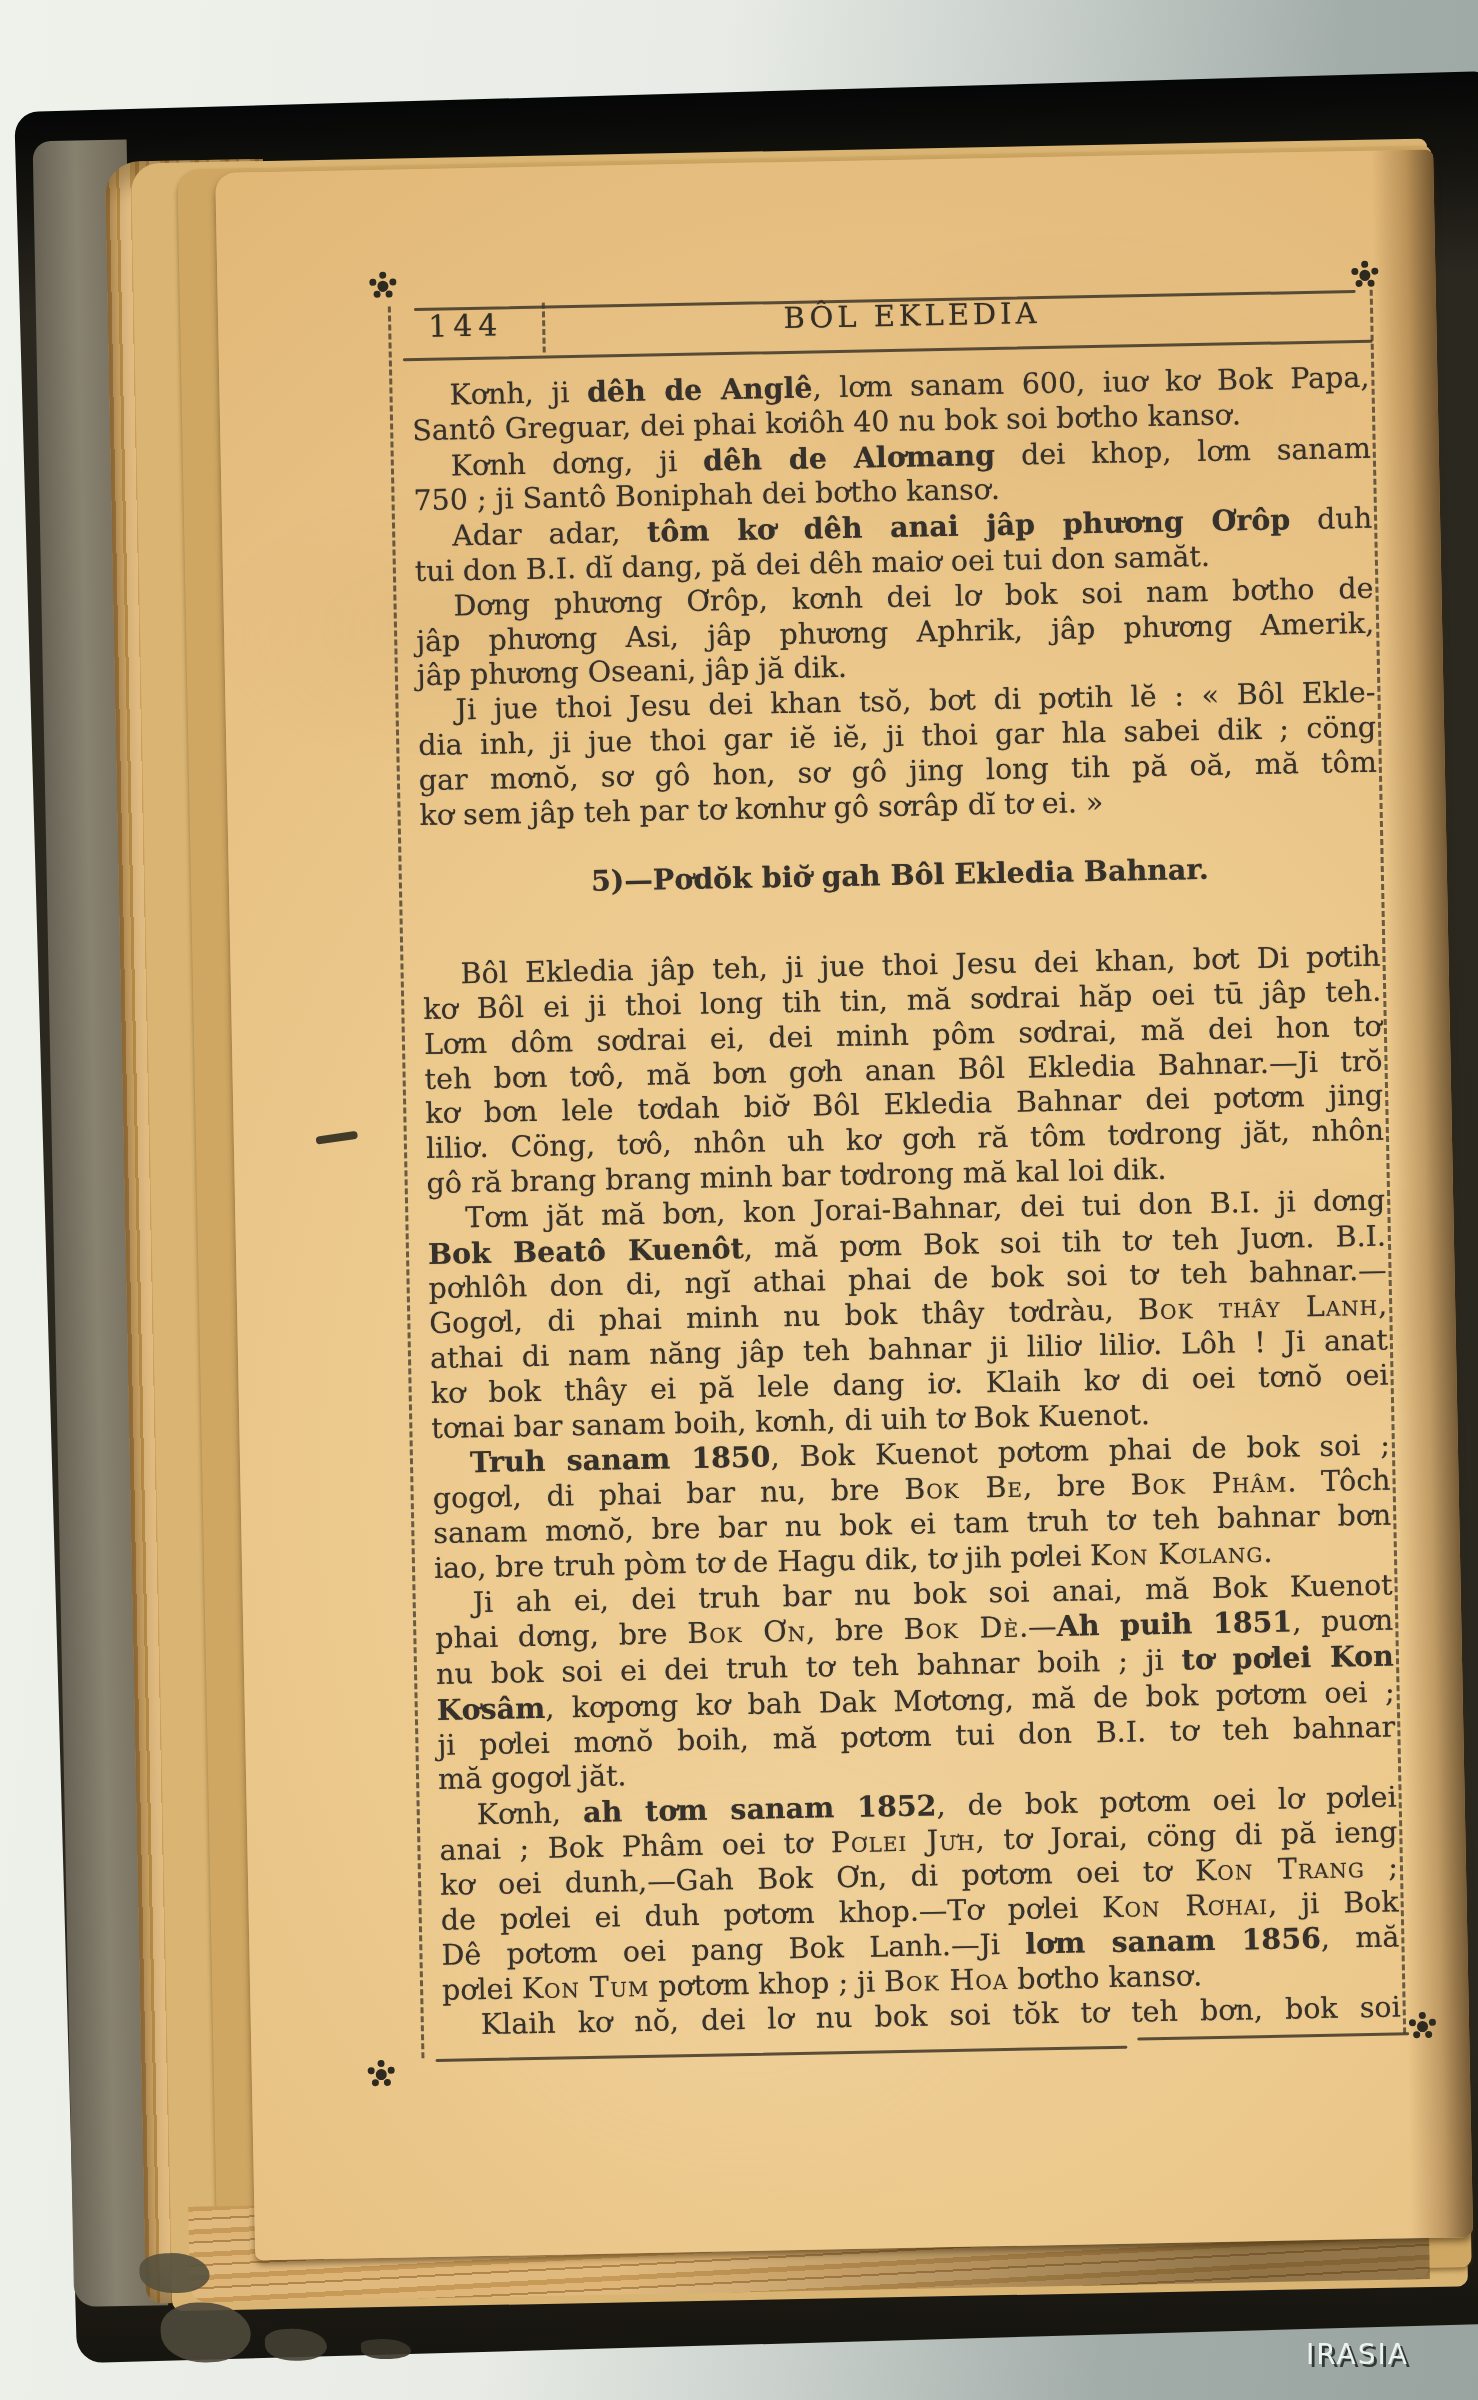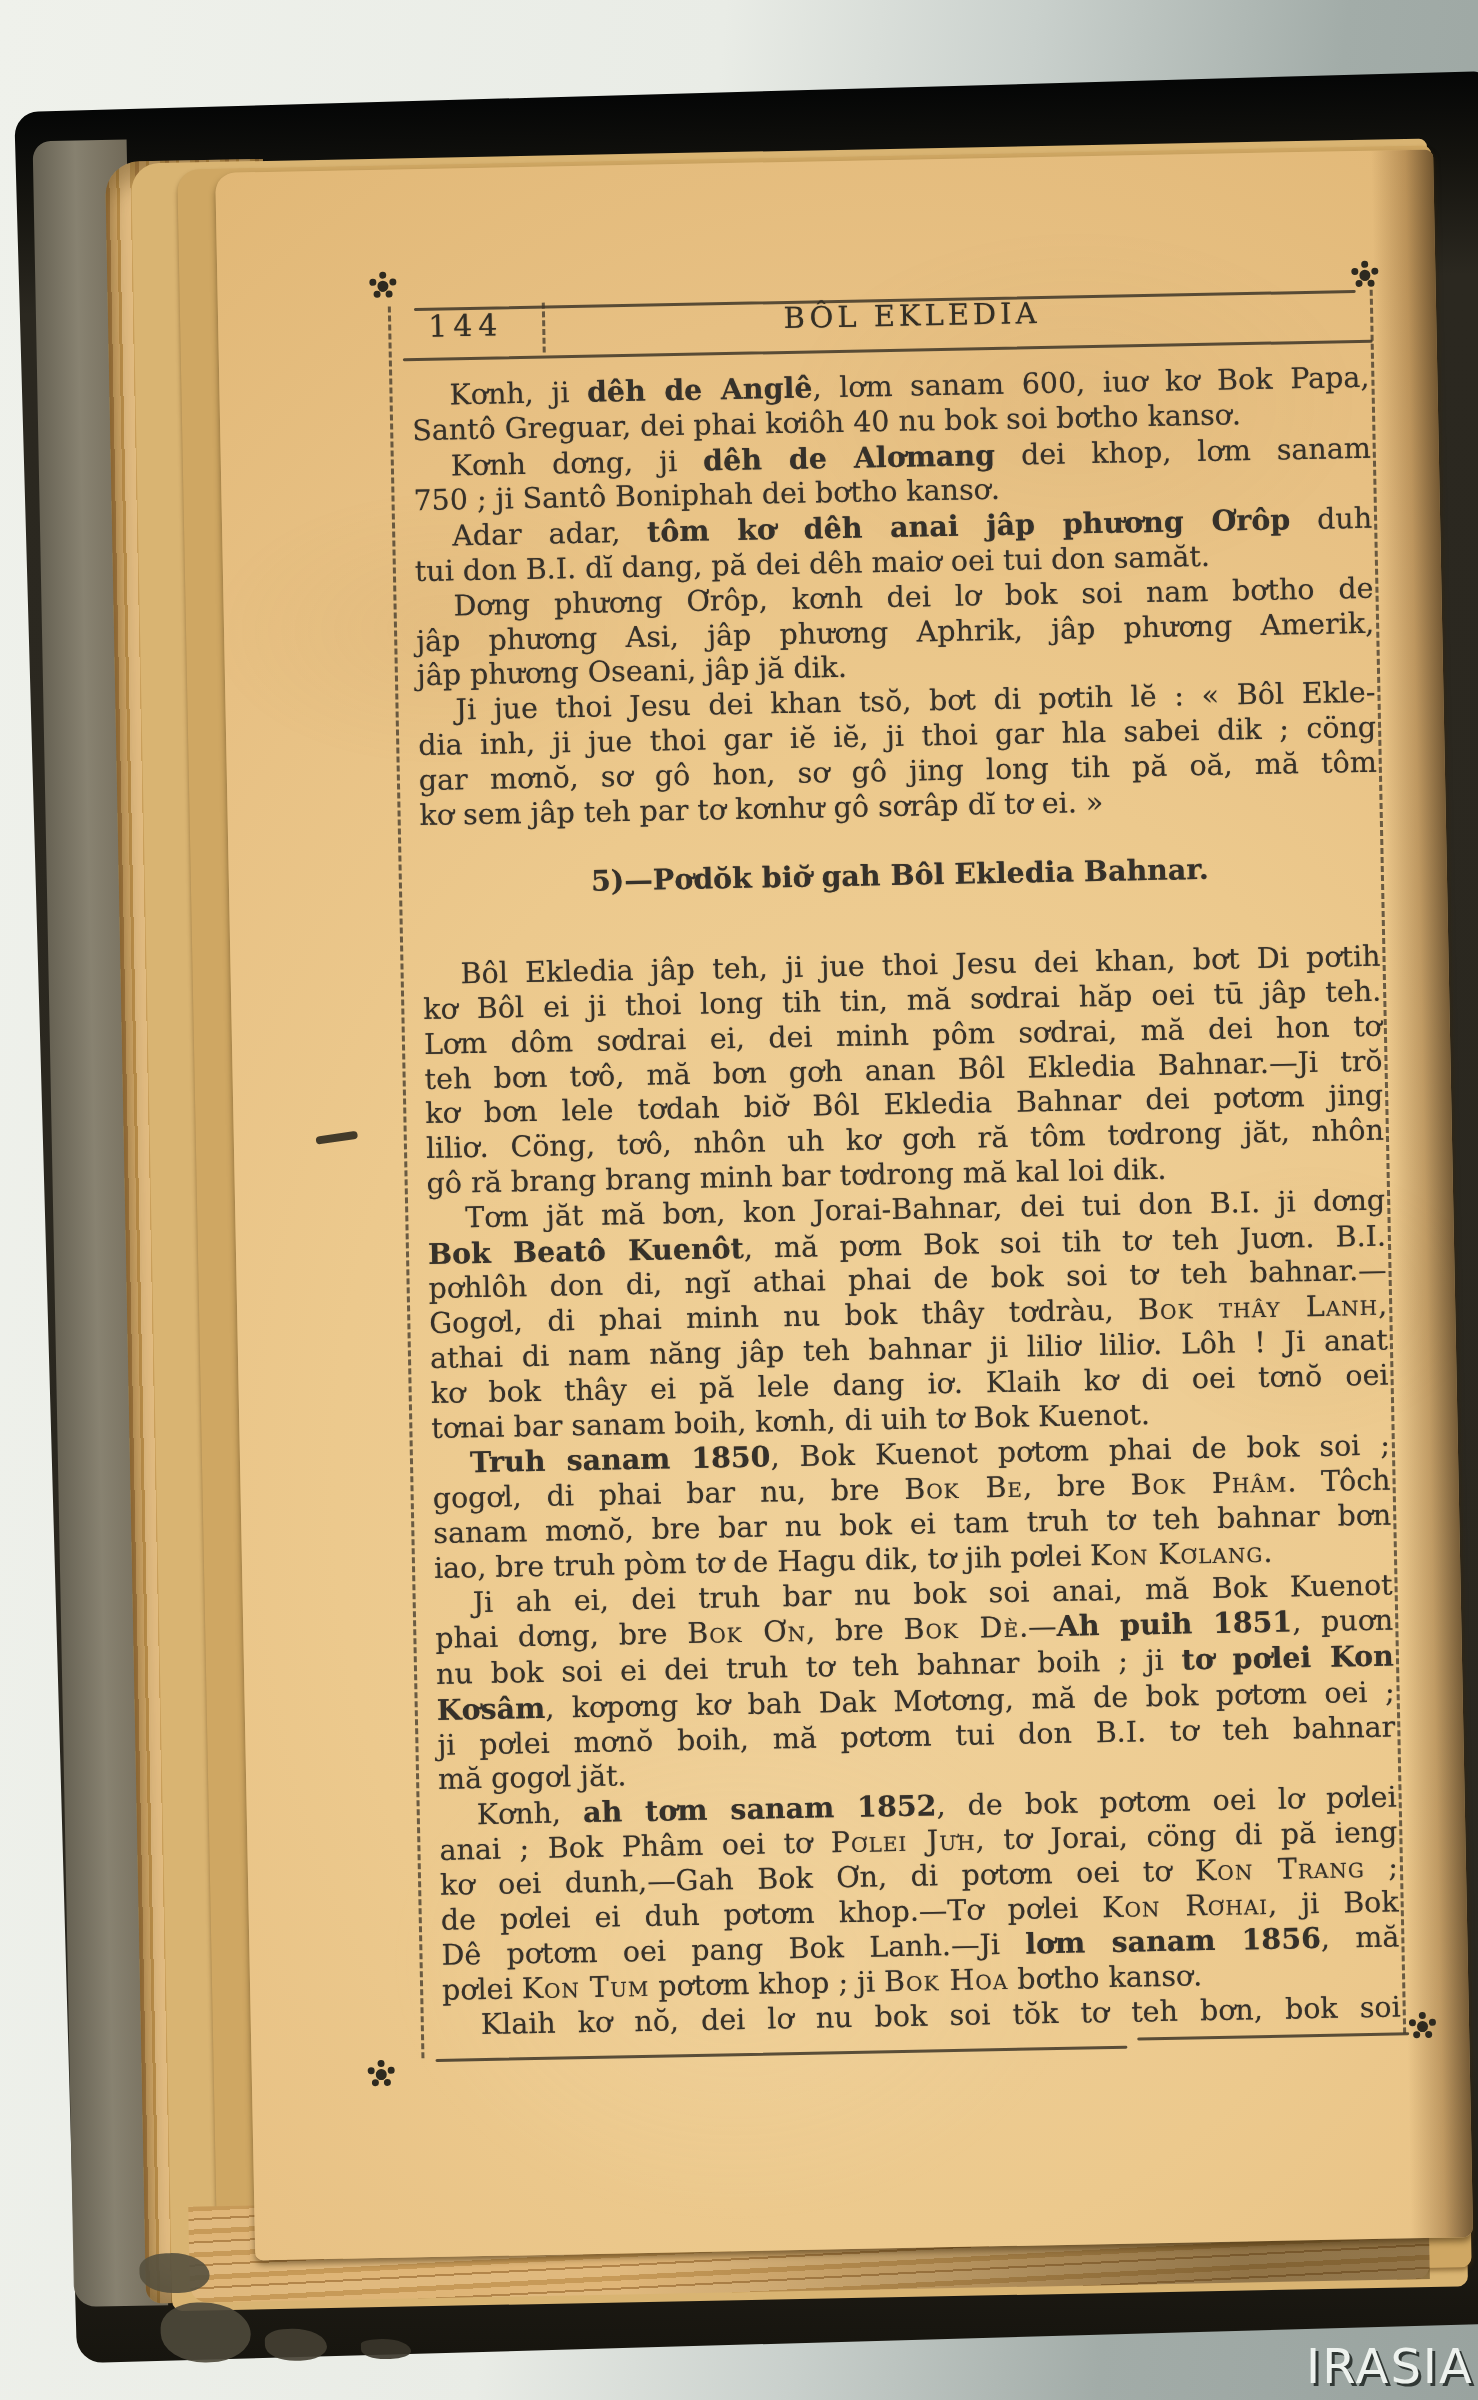--- a/index.html
+++ b/index.html
@@ -78,21 +78,21 @@
   .line.end{text-align-last:left;}
   .line.ind{text-indent:38px;}
   .line.heading{text-align:center;text-align-last:center;font-weight:bold;
     margin-top:34px;margin-bottom:56px;}
   .seg-b{font-weight:bold;}
   .seg-sc{font-variant-caps:small-caps;letter-spacing:1px;}
   .penmark{position:absolute;left:318px;top:1126px;width:42px;height:8px;background:#262219;
     border-radius:4px;transform:rotate(-7deg);opacity:.85;}
   .irasia{
     position:absolute;left:1306px;top:2338px;font-family:"DejaVu Sans",sans-serif;
-    font-size:48px;letter-spacing:2px;color:#eef2ee;text-shadow:3px 3px 0 rgba(38,44,41,.9);
+    font-size:28px;letter-spacing:2px;color:#eef2ee;text-shadow:3px 3px 0 rgba(38,44,41,.9);
   }
 </style>
 </head>
 <body>
 
 <div class="scene">
   <div class="book">
     <div class="cover"></div>
     <div class="cover-left"></div>
     <div class="stack"></div>

